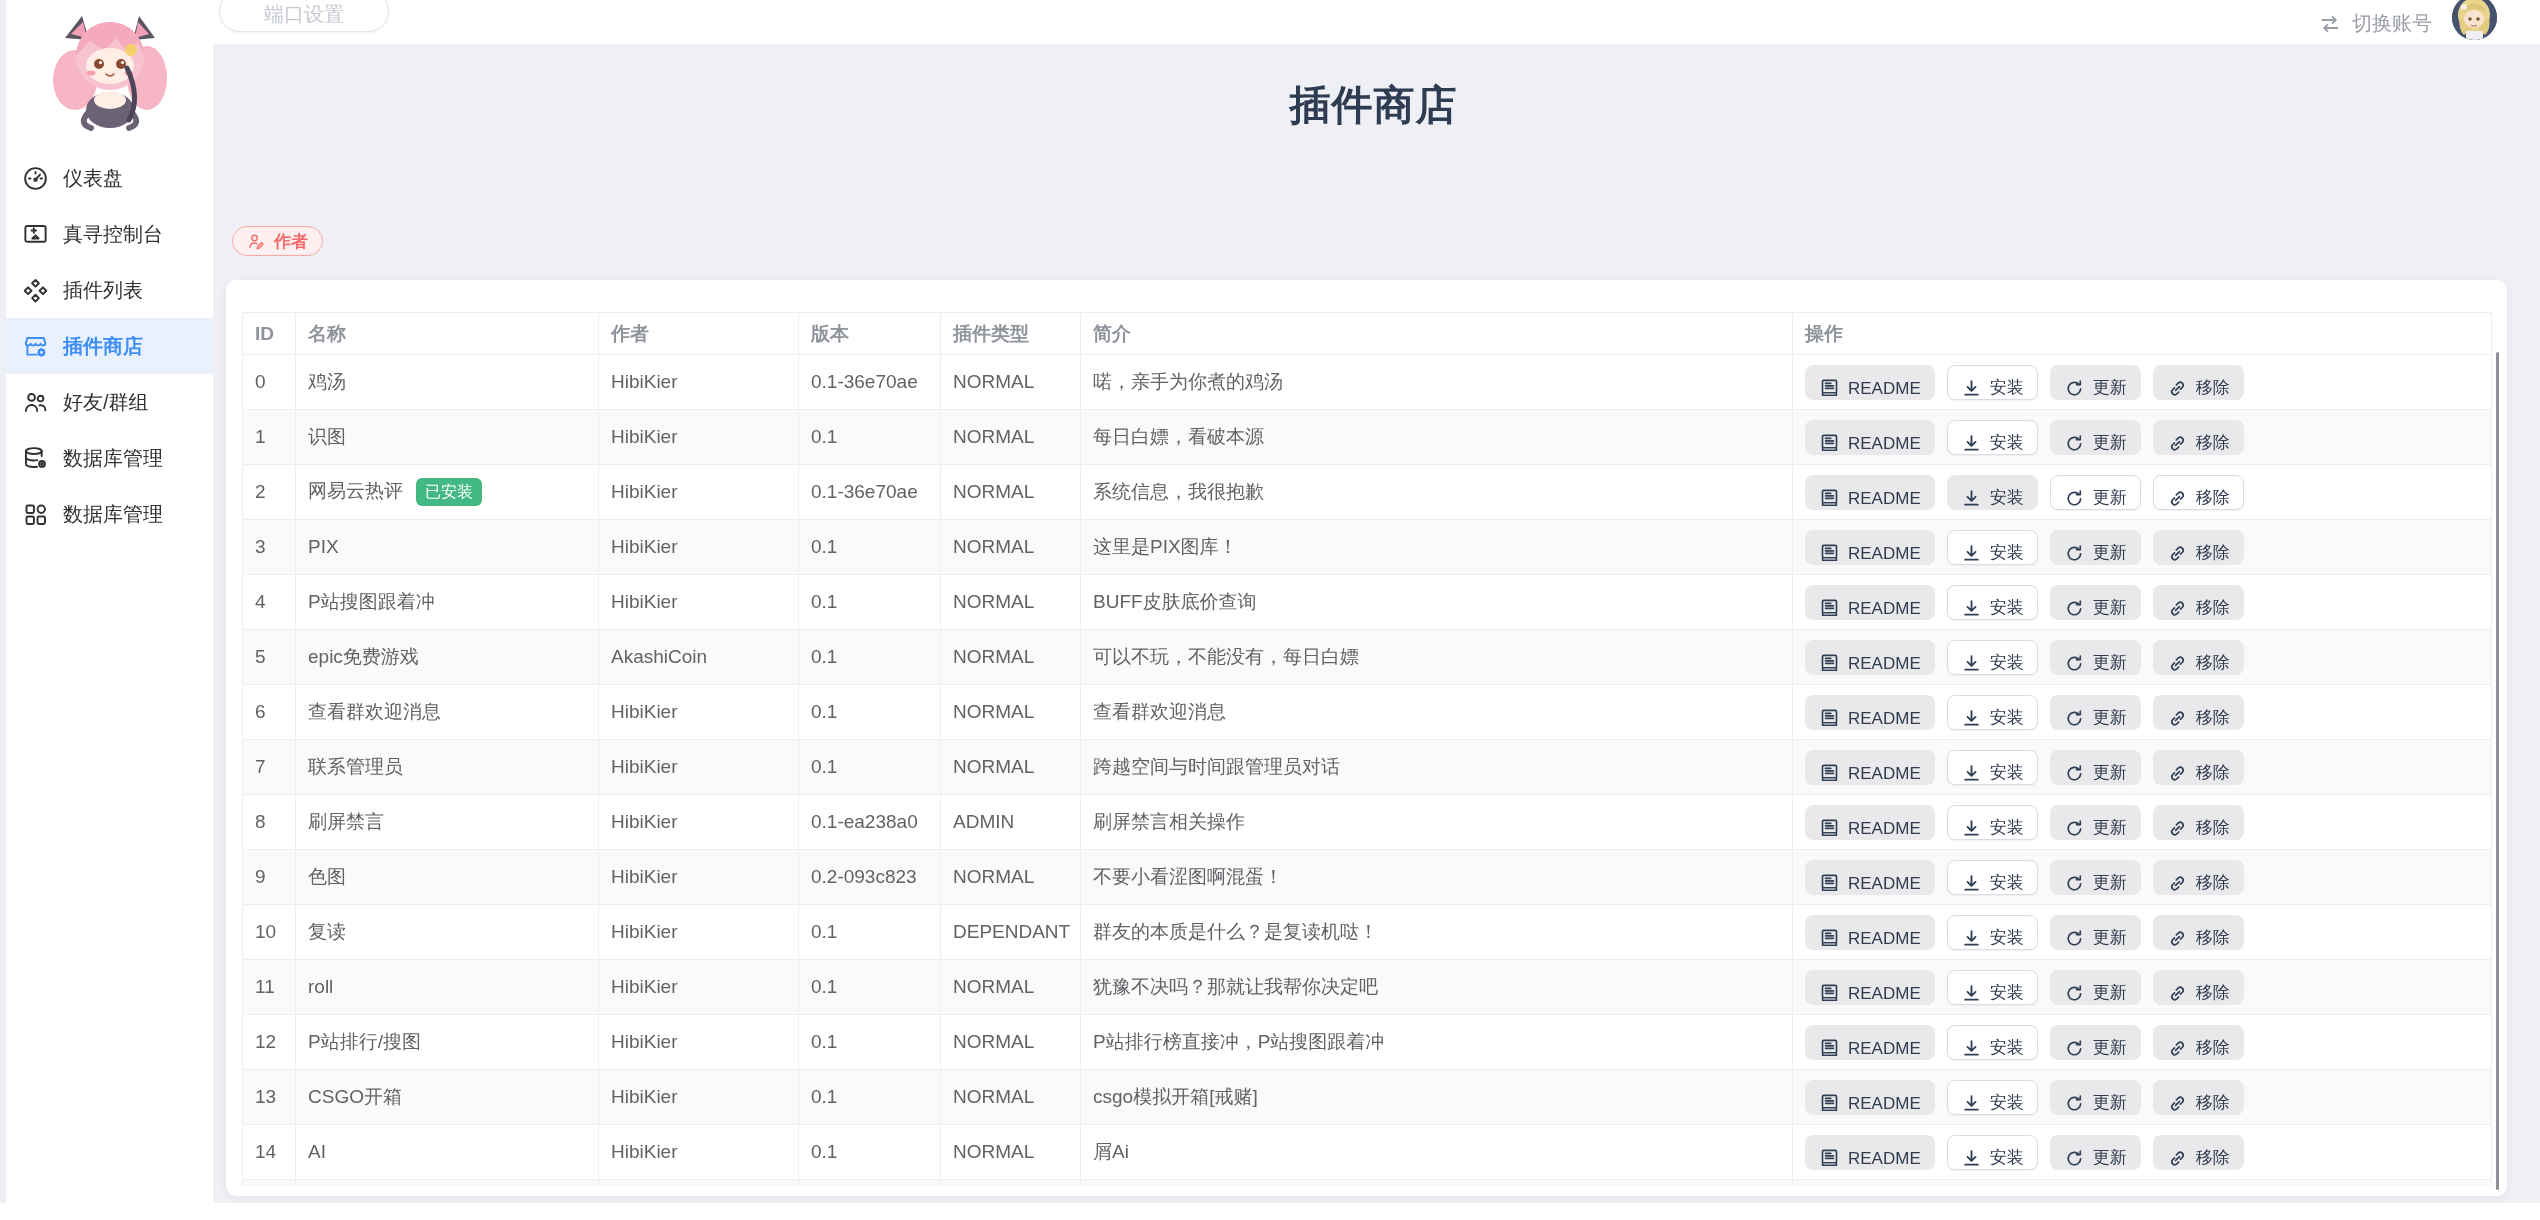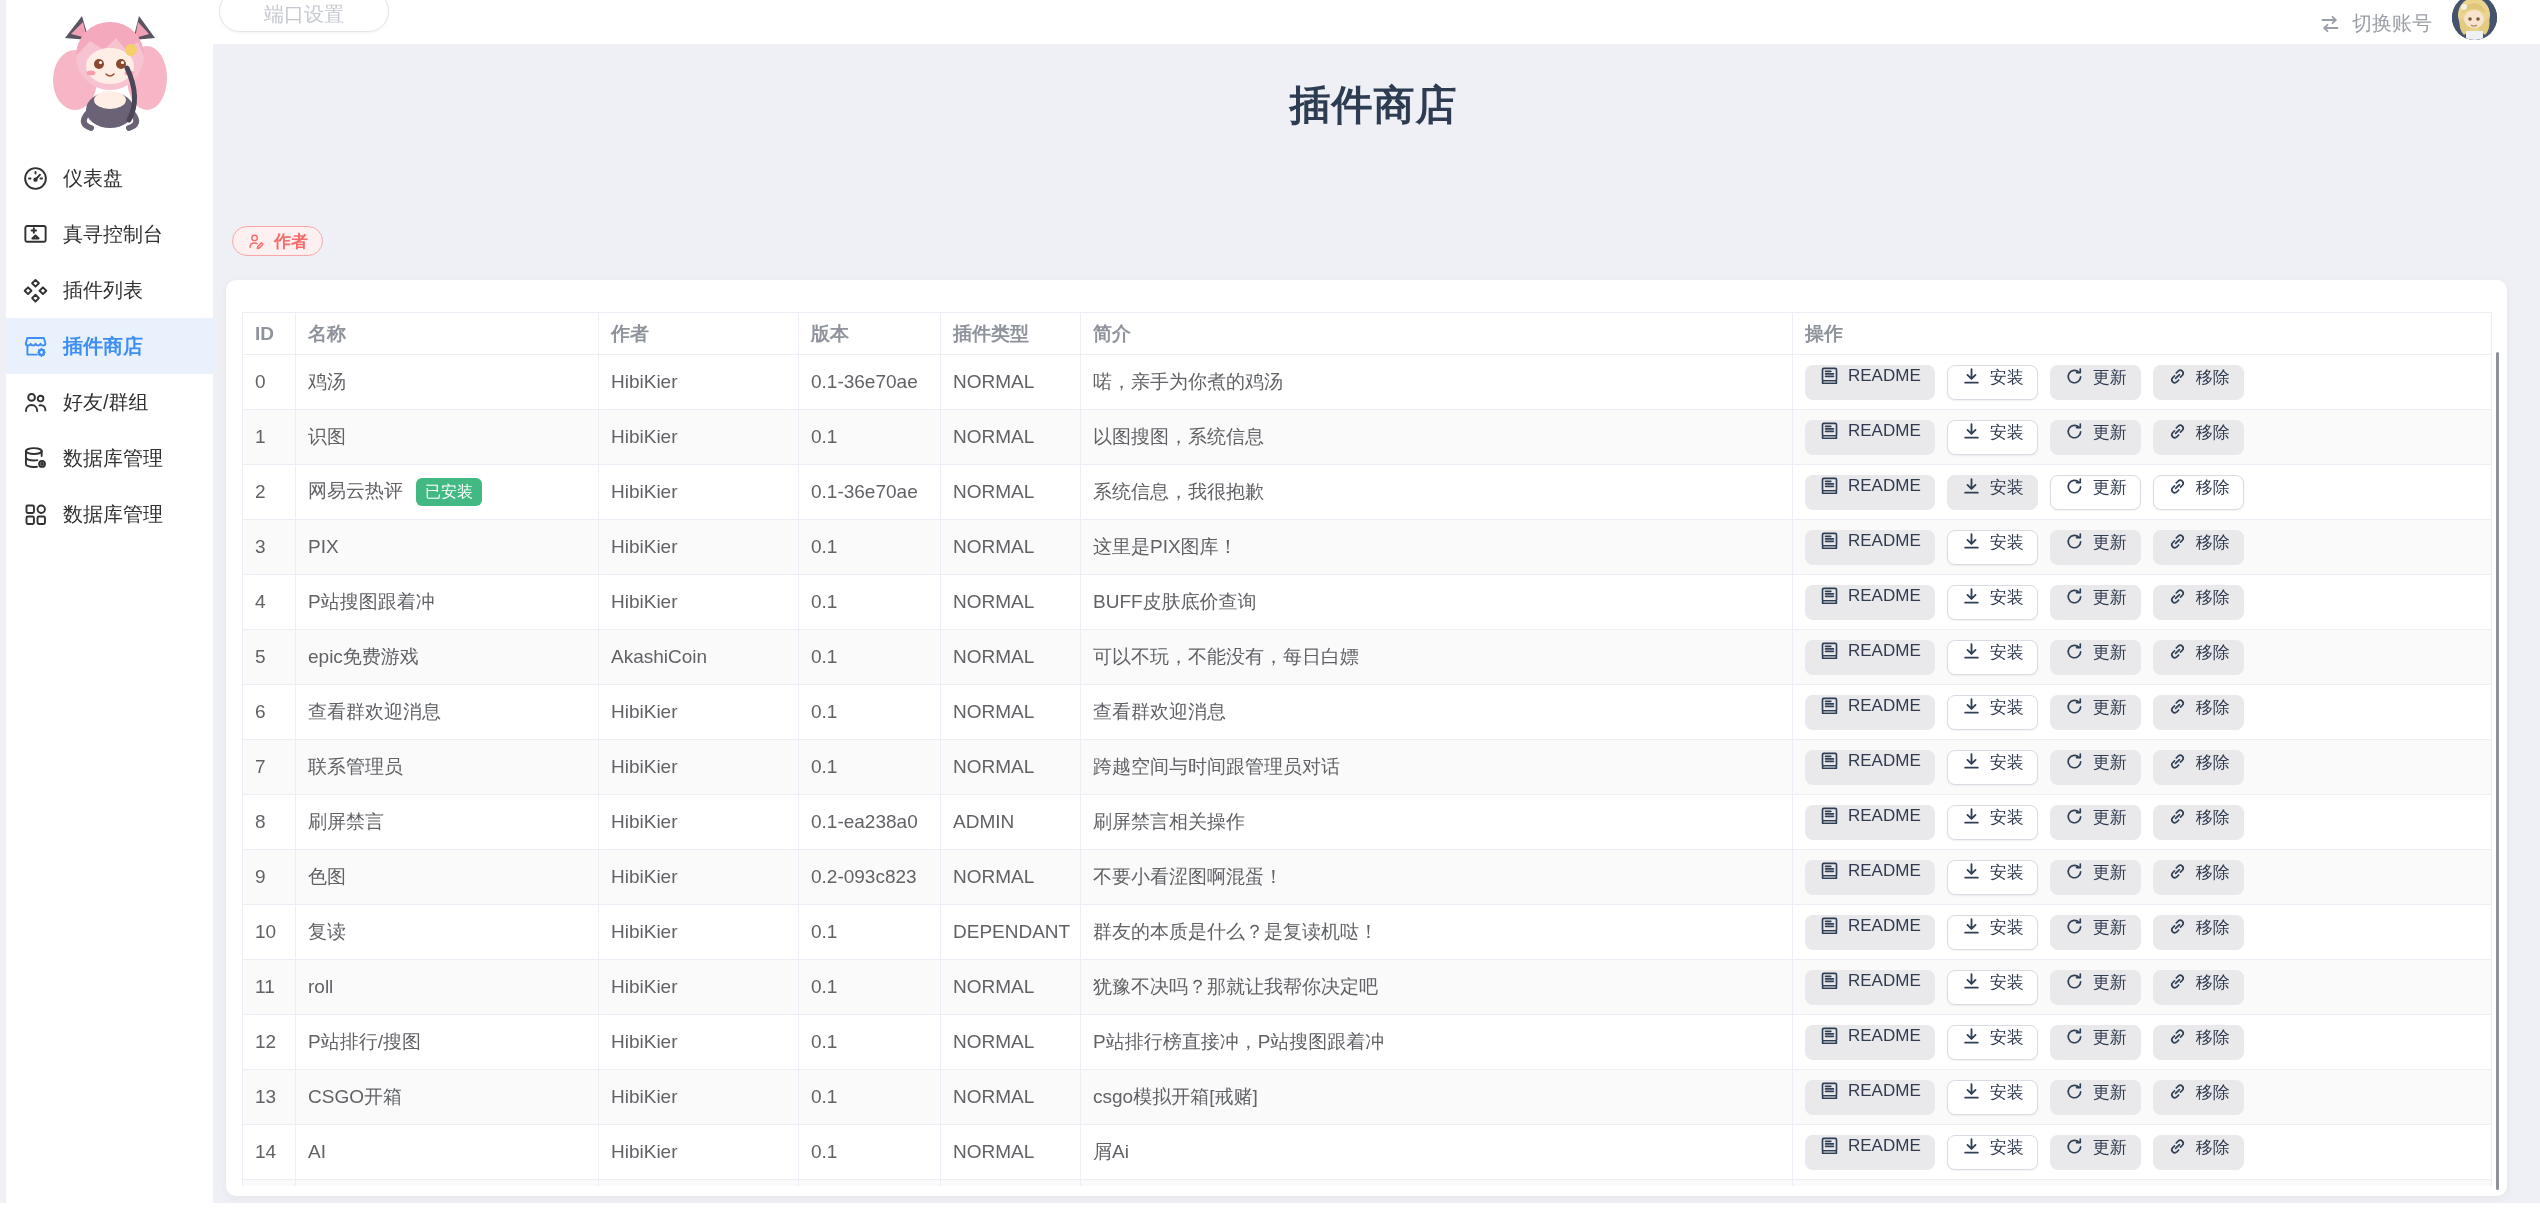--- a/index.html
+++ b/index.html
@@ -61,21 +61,21 @@
   table { width:2249px; border-collapse:collapse; table-layout:fixed; }
   th, td { border-right:1px solid #ebeef5; border-bottom:1px solid #ebeef5; text-align:left; }
   th:first-child, td:first-child { border-left:1px solid #ebeef5; }
   thead th { border-top:1px solid #ebeef5; }
   th { height:42px; padding:0 0 0 12px; font-size:19px; font-weight:600; color:#8f949c; }
   td { height:55px; padding:0 0 0 12px; font-size:19px; color:#606266; background:#fff; }
   tr.stripe td { background:#fafafa; }
   .badge-installed { display:inline-block; margin-left:13px; padding:4px 9px; border-radius:6px;
                      background:#42b983; color:#fff; font-size:16px; line-height:1.2; }
   .actions { display:flex; align-items:center; gap:12px; }
-  .btn { height:35px; border-radius:8px; display:inline-flex; align-items:flex-start; gap:8px;
+  .btn { height:35px; border-radius:8px; display:inline-flex; align-items:flex-end; gap:8px;
          padding:0 13px; font-size:17px; color:#303b50; border:1px solid transparent;
          background:#e9e9eb; font-family:inherit; cursor:pointer; white-space:nowrap; }
   .btn.white { background:#fff; border-color:#d9dce2; box-shadow:0 1px 2px rgba(0,0,0,.06); }
   .btn svg { width:21px; height:21px; stroke:#2f3f55; fill:none; stroke-width:1.9;
              stroke-linecap:round; stroke-linejoin:round; }
   .v-scrollbar { position:absolute; left:2270px; top:72px; width:3px; height:838px;
                  background:#8f9399; border-radius:2px; cursor:pointer; }
   .bottom-strip { position:absolute; left:0; top:1203px; width:2540px; height:17px; background:#fff; }
 </style>
 </head>
@@ -298,21 +298,21 @@
                   </button>
                 </div>
               </td>
             </tr>
             <tr class="stripe">
               <td>1</td>
               <td>识图</td>
               <td>HibiKier</td>
               <td>0.1</td>
               <td>NORMAL</td>
-              <td>以图搜图，系统信息</td>
+              <td>每日白嫖，看破本源</td>
               <td>
                 <div class="actions">
                   <button class="btn">
                     <span style="display: inline-flex;">
                       <svg viewBox="0 0 24 24" width="21" height="21" style="stroke: rgb(47, 63, 85); fill: none; stroke-linecap: round; stroke-linejoin: round; stroke-width: 1.9;">
                         <rect x="4" y="2.8" width="16" height="14.4" rx="1.4"></rect>
                         <path d="M7.5 6.2h6 M7.5 9h9 M7.5 11.8h9"></path>
                         <rect x="3.2" y="16" width="17.6" height="4.6" rx="1" fill="#2f3f55" stroke="none"></rect>
                         <path d="M5.5 18.3h13" stroke="#fff" stroke-width="1.1"></path>
                       </svg>

